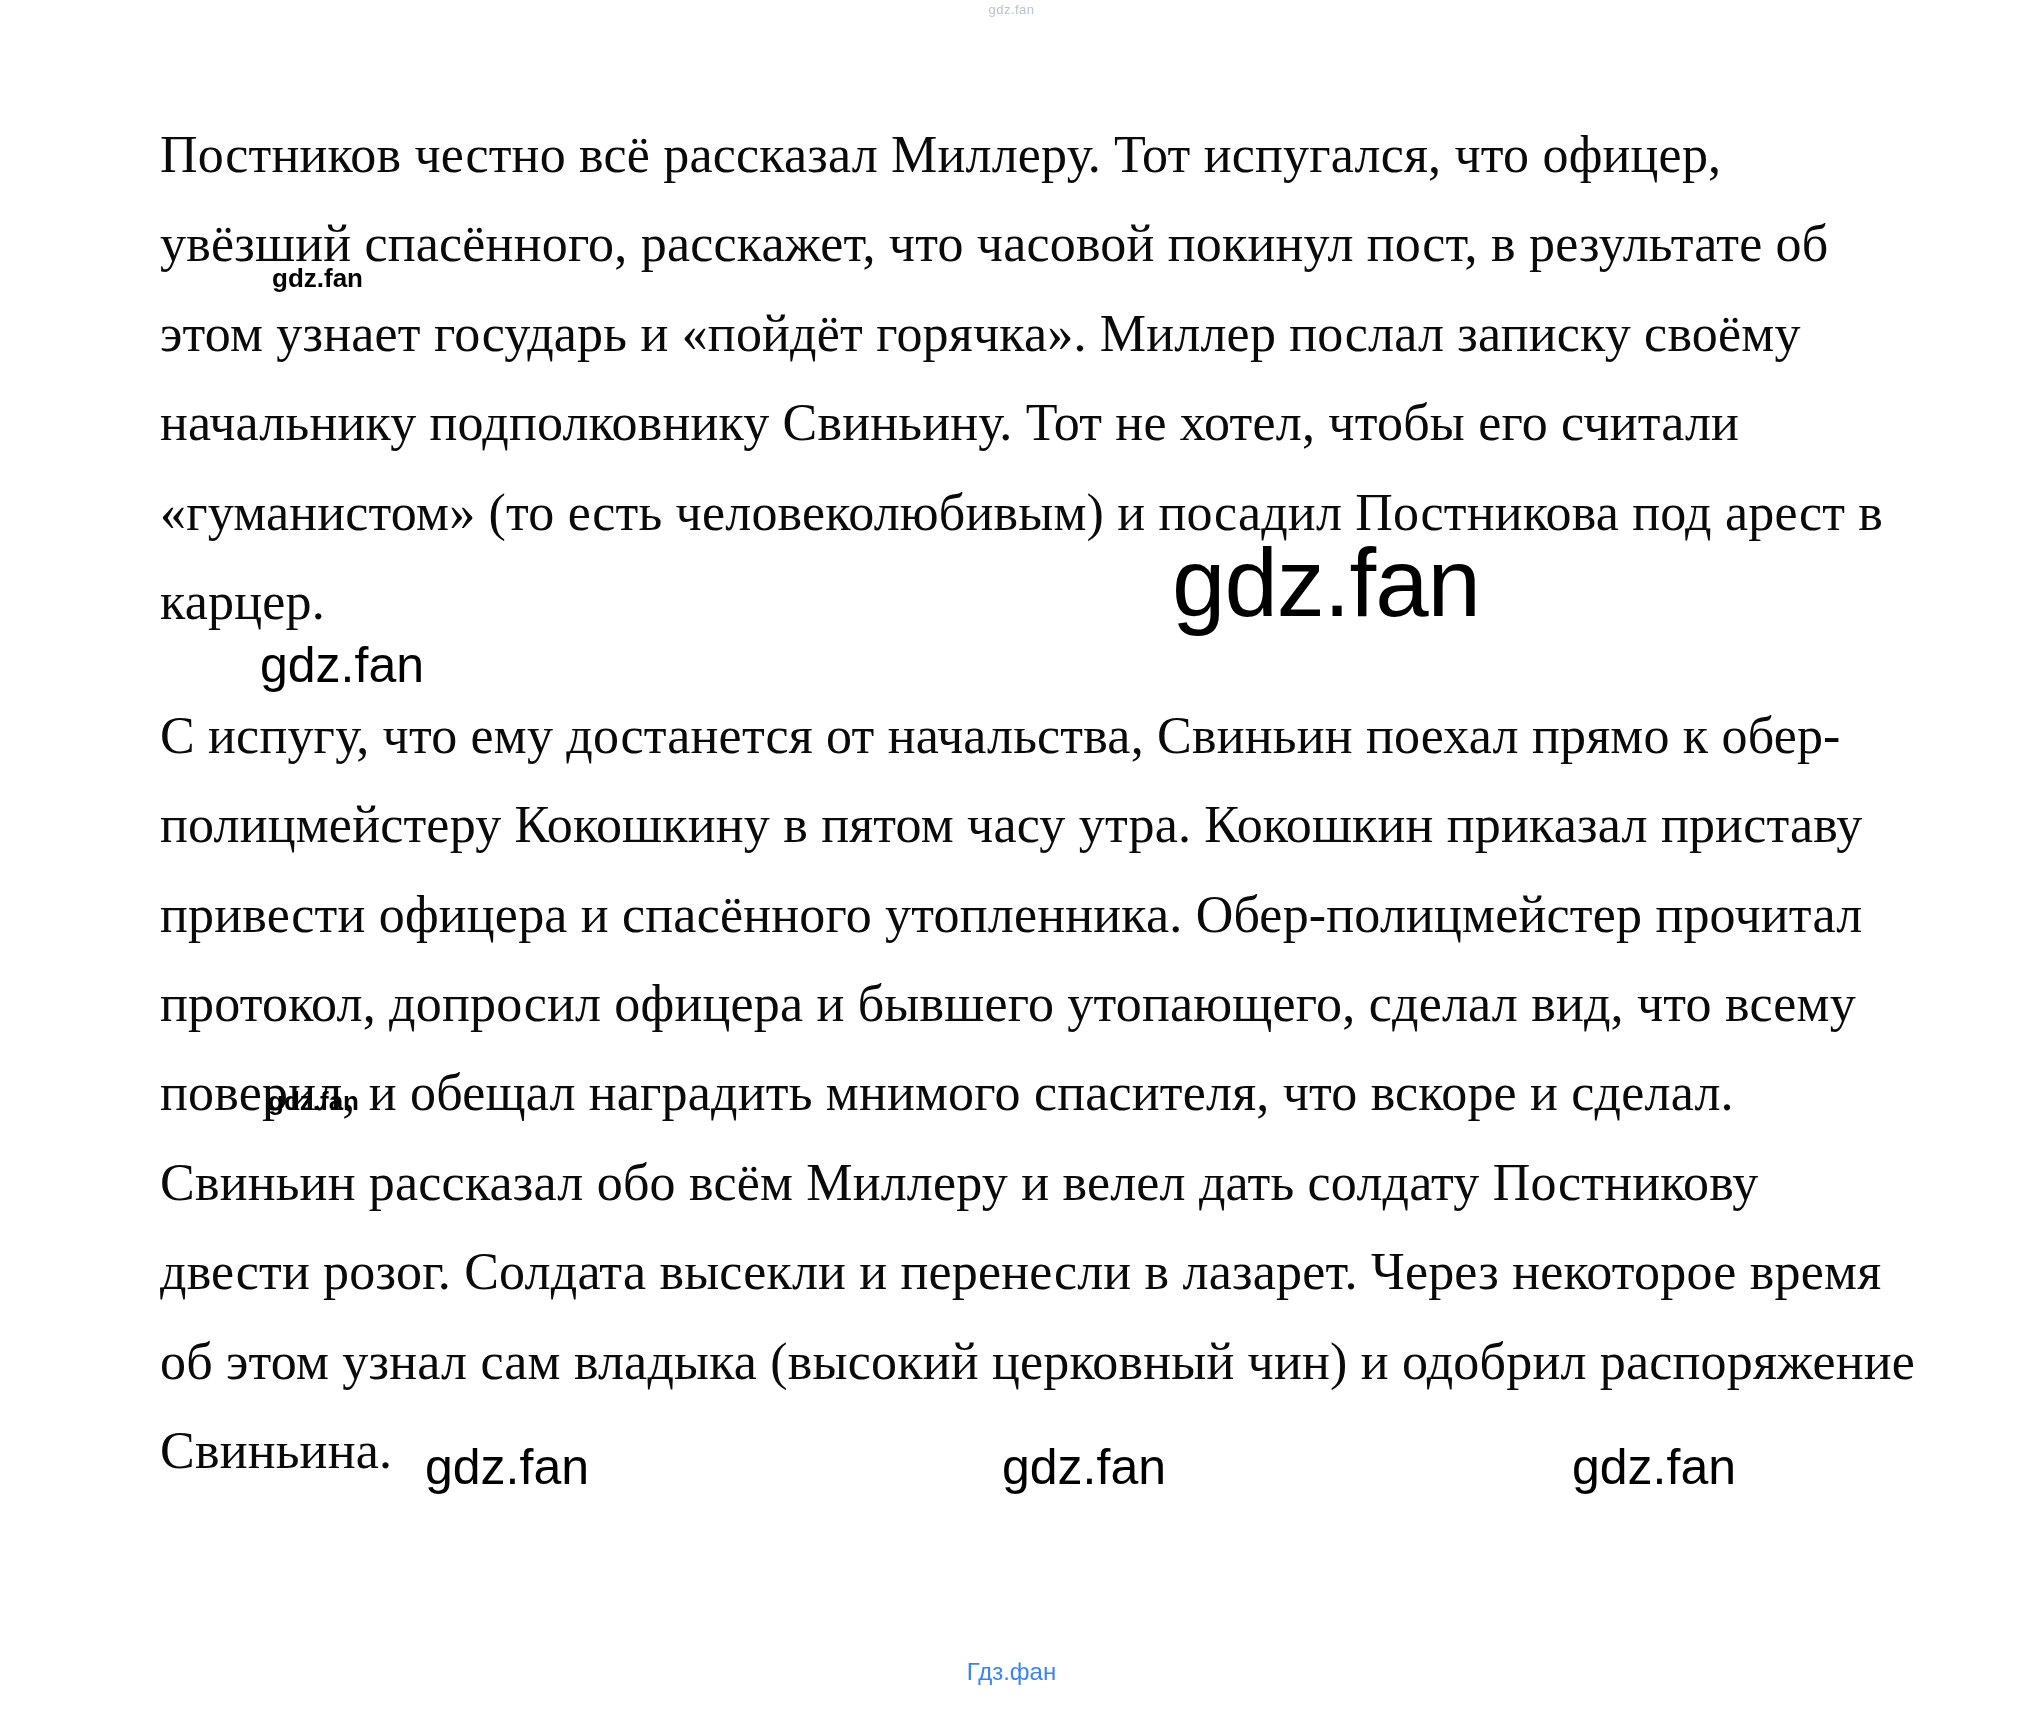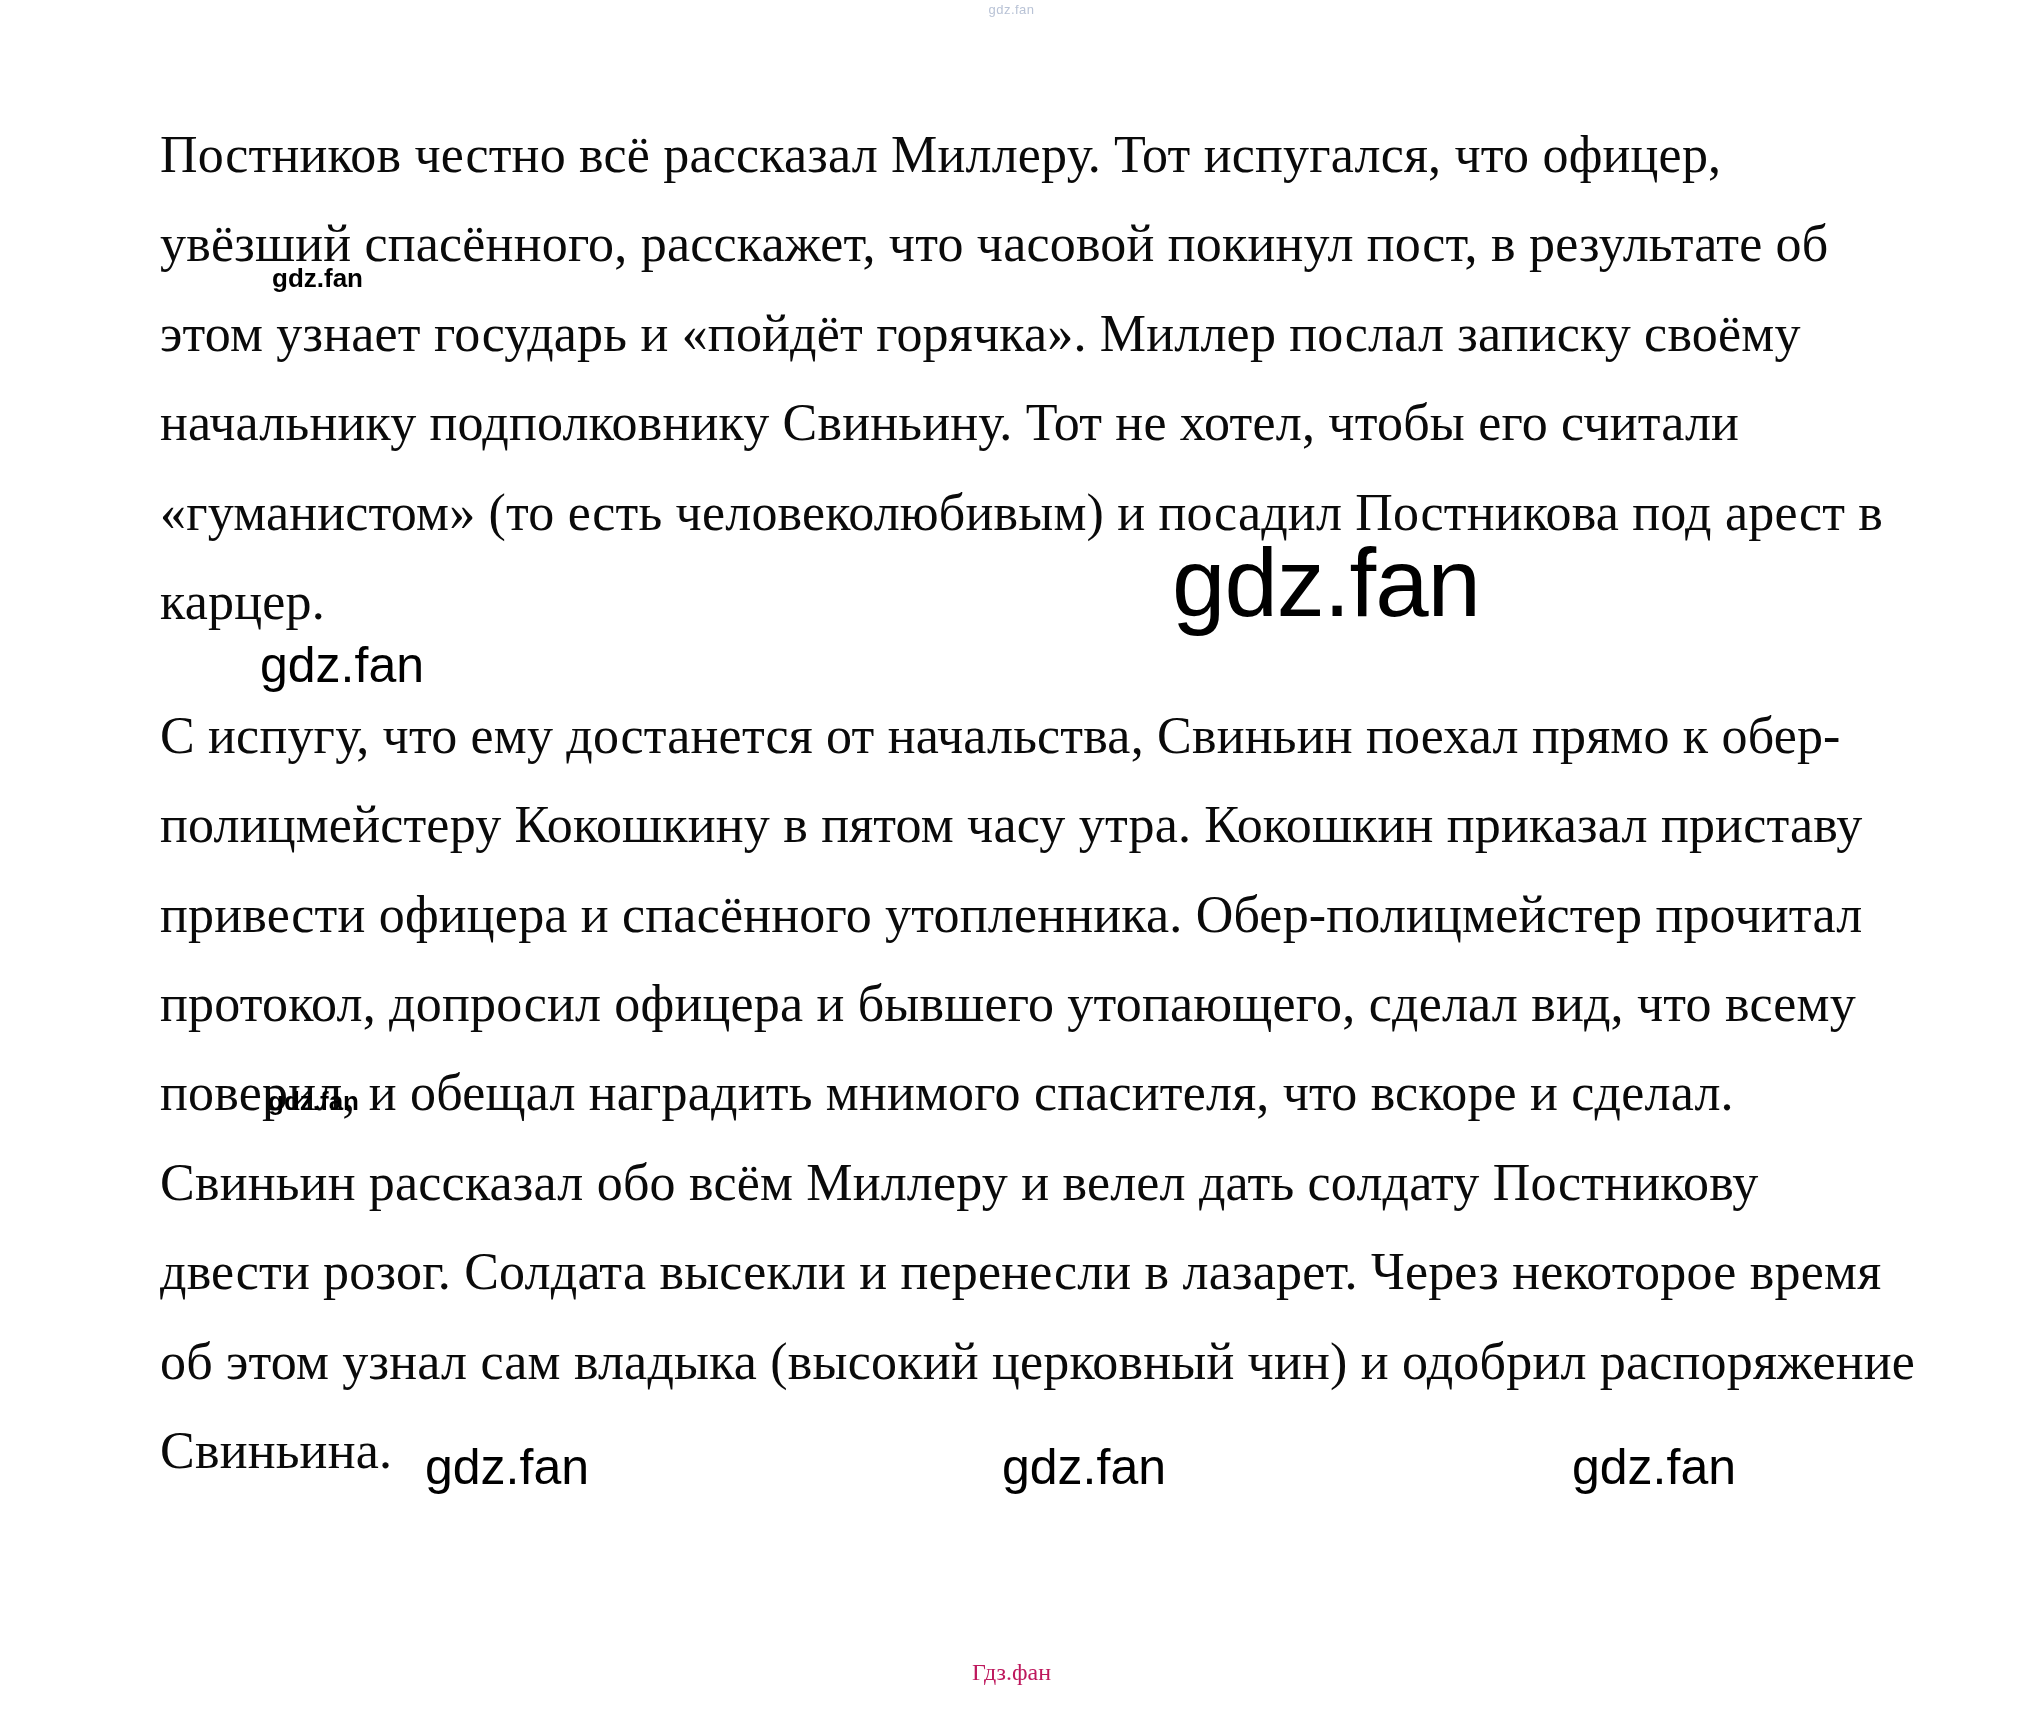--- a/index.html
+++ b/index.html
@@ -75,23 +75,23 @@
   .wm-small {
     font-size: 26px;
     font-weight: bold;
   }
 
   .footer {
     position: absolute;
     bottom: 26px;
     left: 50%;
     transform: translateX(-50%);
-    font-family: Liberation Serif, serif;
+    font-family: Liberation Sans, sans-serif;
     font-size: 24px;
-    color: #be185d;
+    color: #3b82f6;
     user-select: none;
   }
 </style>
 </head>
 <body>
 
 <div class="wm-top">gdz.fan</div>
 
 <div class="page">
   <p class="para">Постников честно всё рассказал Миллеру. Тот испугался, что офицер, увёзший спасённого, расскажет, что часовой покинул пост, в результате об этом узнает государь и «пойдёт горячка». Миллер послал записку своёму начальнику подполковнику Свиньину. Тот не хотел, чтобы его считали «гуманистом» (то есть человеколюбивым) и посадил Постникова под арест в карцер.</p>

